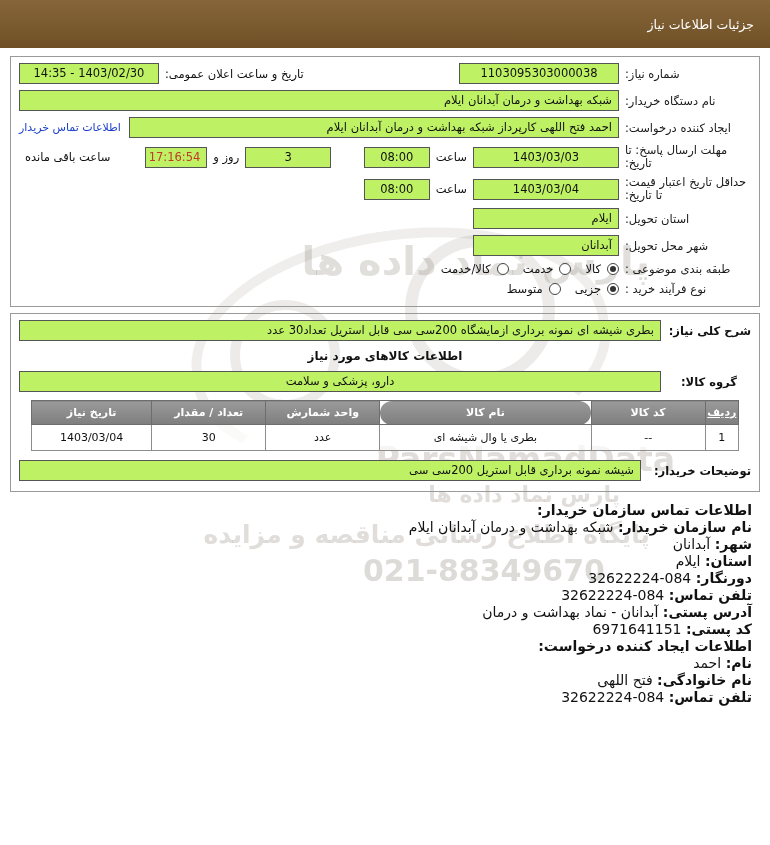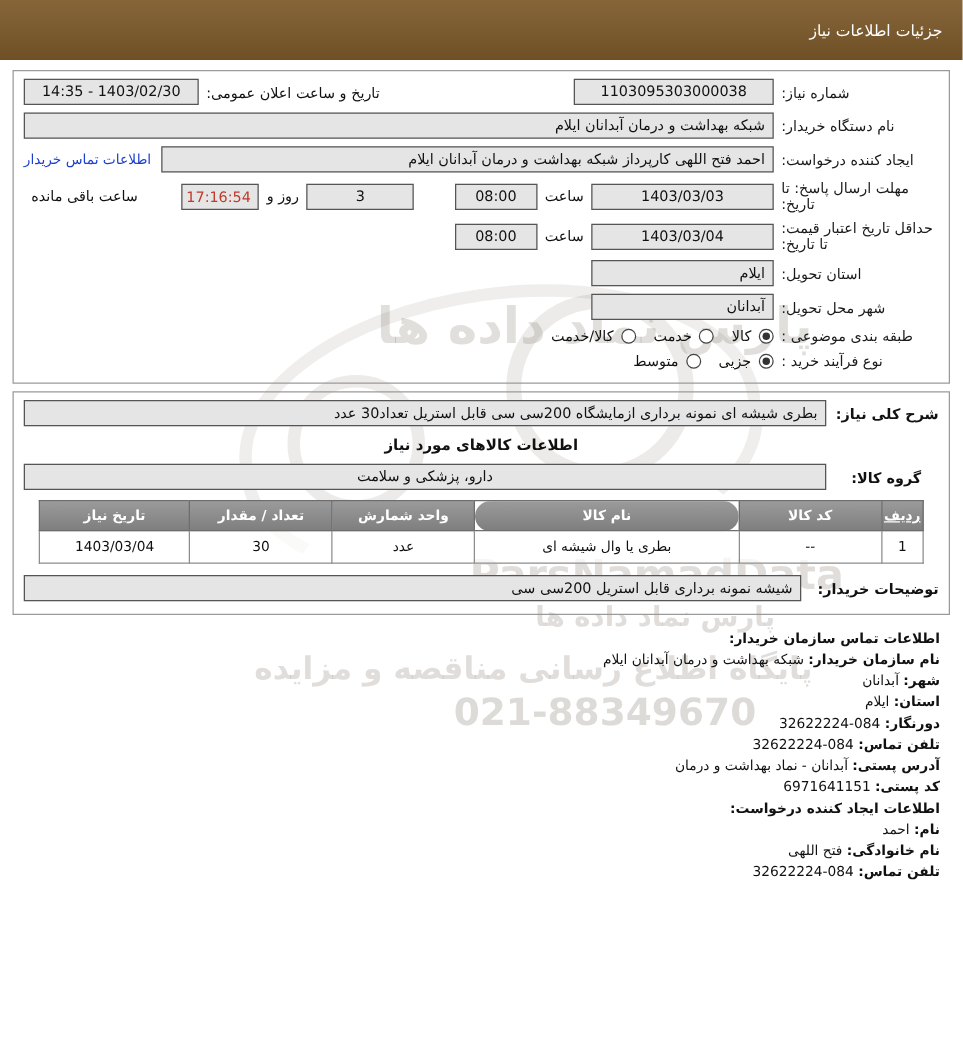--- a/index.html
+++ b/index.html
@@ -94,21 +94,21 @@
   .lbl {
     text-align: left;
     padding-left: 6px;
     color: #1a1a1a;
     font-size: 11.5px;
     white-space: nowrap;
   }
   .lbl-w { width: 132px; }
   .box {
     border: 1px solid #555;
-    background: #e5e5e5;
+    background: #bef264;
     height: 21px;
     line-height: 19px;
     padding: 0 6px;
     font-size: 11.5px;
     color: #111;
     overflow: hidden;
     white-space: nowrap;
   }
   .box.center { text-align: center; }
   .box.right { text-align: right; }
@@ -182,21 +182,21 @@
     color: #111;
     background: rgba(255,255,255,0.35);
   }
 
   
   .contact {
     position: relative;
     z-index: 2;
     margin-top: 10px;
     padding: 0 18px 0 10px;
-    font-size: 11px;
+    font-size: 14px;
     color: #111;
     line-height: 17px;
     text-align: right;
   }
   .contact .hdr { font-weight: bold; }
   .contact .k { font-weight: bold; }
   .contact .ln { margin-bottom: 0px; }
 </style>
 </head>
 <body>

